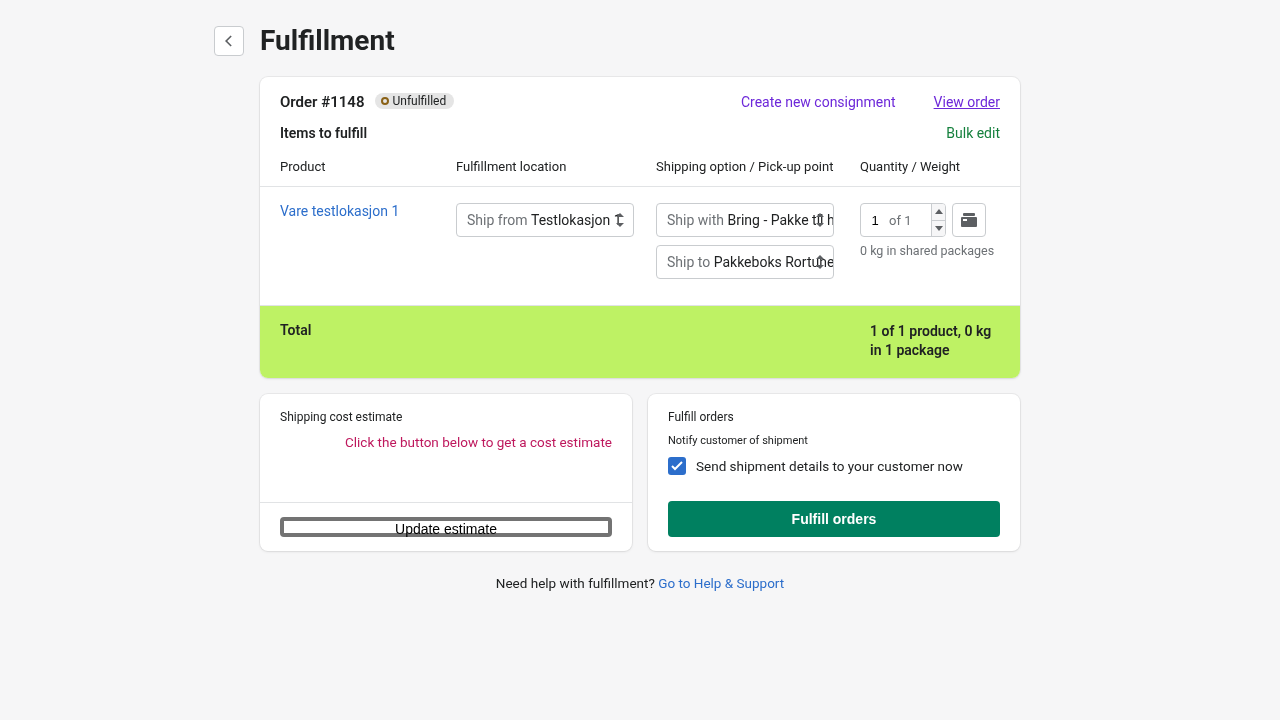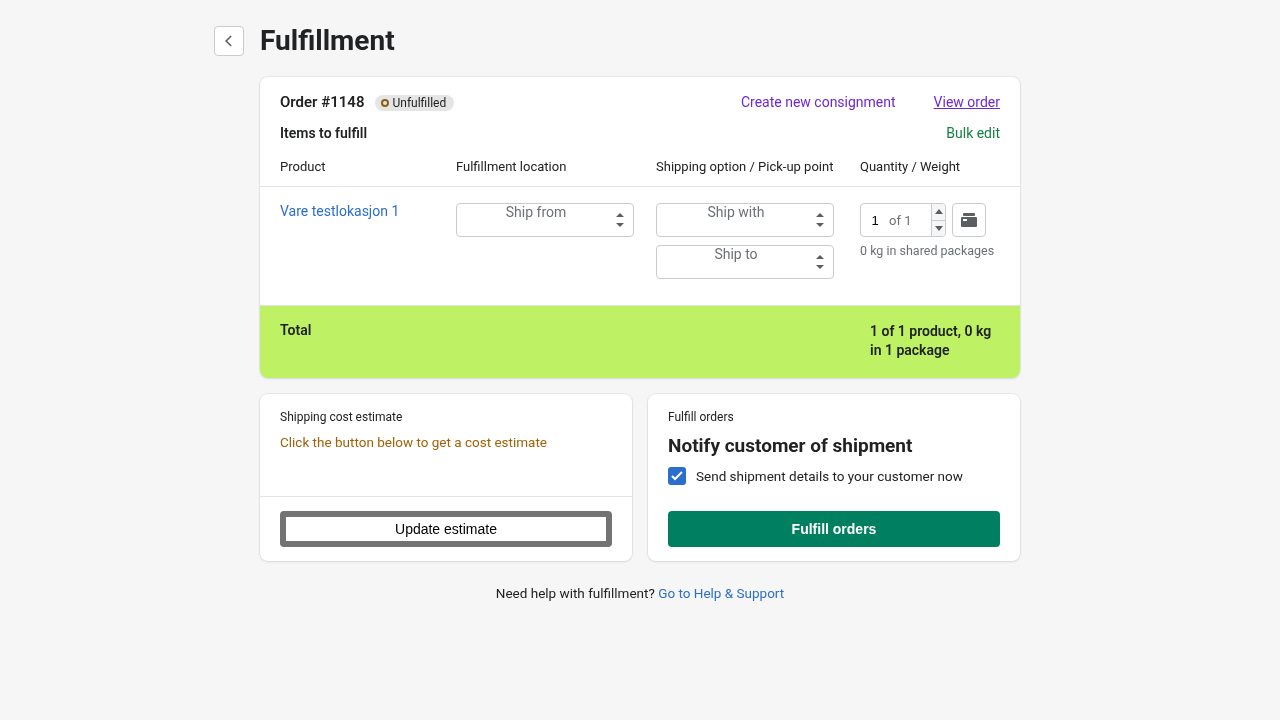--- a/index.html
+++ b/index.html
@@ -43,21 +43,21 @@
   }
 
   .order-head {
     display: flex;
     align-items: center;
     justify-content: space-between;
     padding: 16px 20px 0 20px;
   }
   .order-left {
     display: flex;
-    align-items: flex-end;
+    align-items: flex-start;
     gap: 10px;
   }
   .order-title { font-weight: 600; font-size: 15px; }
   .badge {
     background: #e5e5e5;
     border-radius: 10px;
     padding: 1px 8px 1px 6px;
     font-size: 12px;
     display: inline-flex;
     align-items: center;
@@ -107,21 +107,20 @@
     height: 34px;
     display: flex;
     align-items: center;
     padding: 0 28px 0 10px;
     position: relative;
     width: 178px;
     cursor: pointer;
     white-space: nowrap;
     overflow: hidden;
     color:#6d7175;
-    flex-direction:column;
   }
   .select b { color:#202223; font-weight:400; }
   .select .chevr {
     position: absolute;
     right: 8px;
     top: 50%;
     transform: translateY(-50%);
   }
   .ship-col .select { width:178px; margin-bottom:8px; }
 
@@ -162,38 +161,38 @@
 
   .two-col {
     width:760px; margin:0 auto; display:flex; gap:16px;
   }
   .half-card {
     background:#fff; border-radius:8px; flex:1;
     box-shadow: 0 0 0 1px rgba(0,0,0,0.05), 0 1px 3px rgba(0,0,0,0.08);
     display:flex; flex-direction:column;
   }
   .half-card h3 { font-size:12px; font-weight:400; padding:16px 20px 0 20px; }
-  .half-card .desc { padding:10px 20px 16px 20px; color:#a16207; font-size:13.5px; }
+  .half-card .desc { padding:10px 20px 16px 20px; color:#be185d; font-size:13.5px;text-align:right; }
   .half-card .foot { border-top:1px solid #e1e3e5; padding:14px 20px; margin-top:auto;}
   .btn-outline {
-    width:100%; border:6px solid #737373; background:#fff; border-radius:4px;
-    height:36px; font-size:14px; cursor:pointer;
+    width:100%; border:4px solid #737373; background:#fff; border-radius:4px;
+    height:20px; font-size:14px; cursor:pointer;
   }
   .btn-primary {
     width:100%; border:none; background:#008060; color:#fff; border-radius:4px;
     height:36px; font-size:14px; font-weight:600; cursor:pointer;
   }
   .check-row {
     display:flex; align-items:center; gap:10px; padding:4px 20px 12px 20px; font-size:13.5px;
   }
   .checkbox {
     width:18px; height:18px; background:#2c6ecb; border-radius:3px;
     display:flex; align-items:center; justify-content:center; cursor:pointer;
   }
-  .notify-label { padding:10px 20px 6px 20px; font-size:19px; font-weight:700;}
+  .notify-label { padding:10px 20px 6px 20px; font-size:11px; font-weight:400;}
 
   .help { text-align:center; margin:24px 0; font-size:13.5px; color:#202223;}
   .help a { color:#2c6ecb; cursor:pointer;}
 
   svg { display:block; }
 </style>
 </head>
 <body>
 
 <div class="page">

